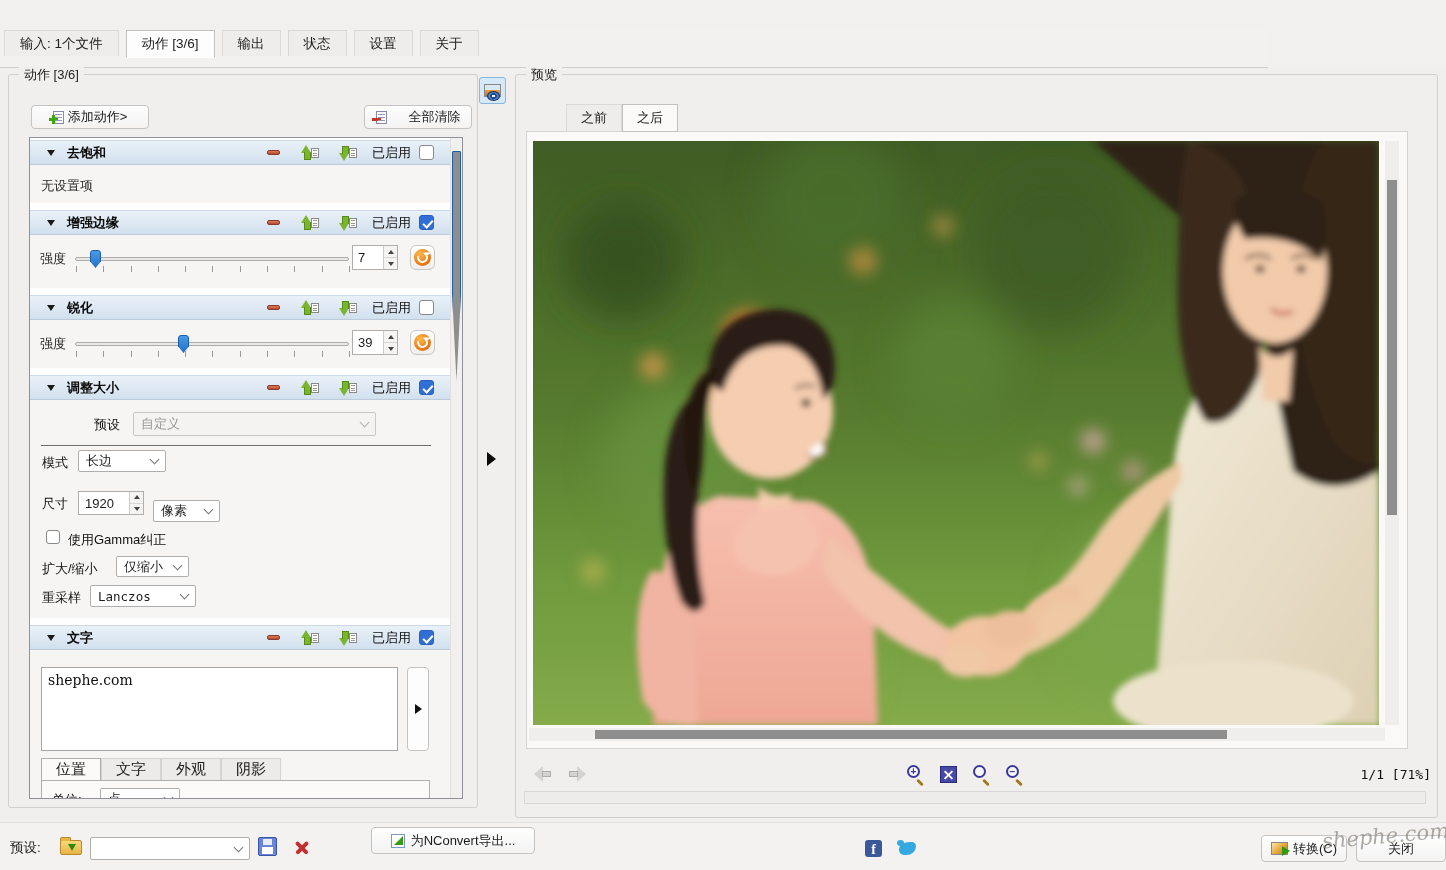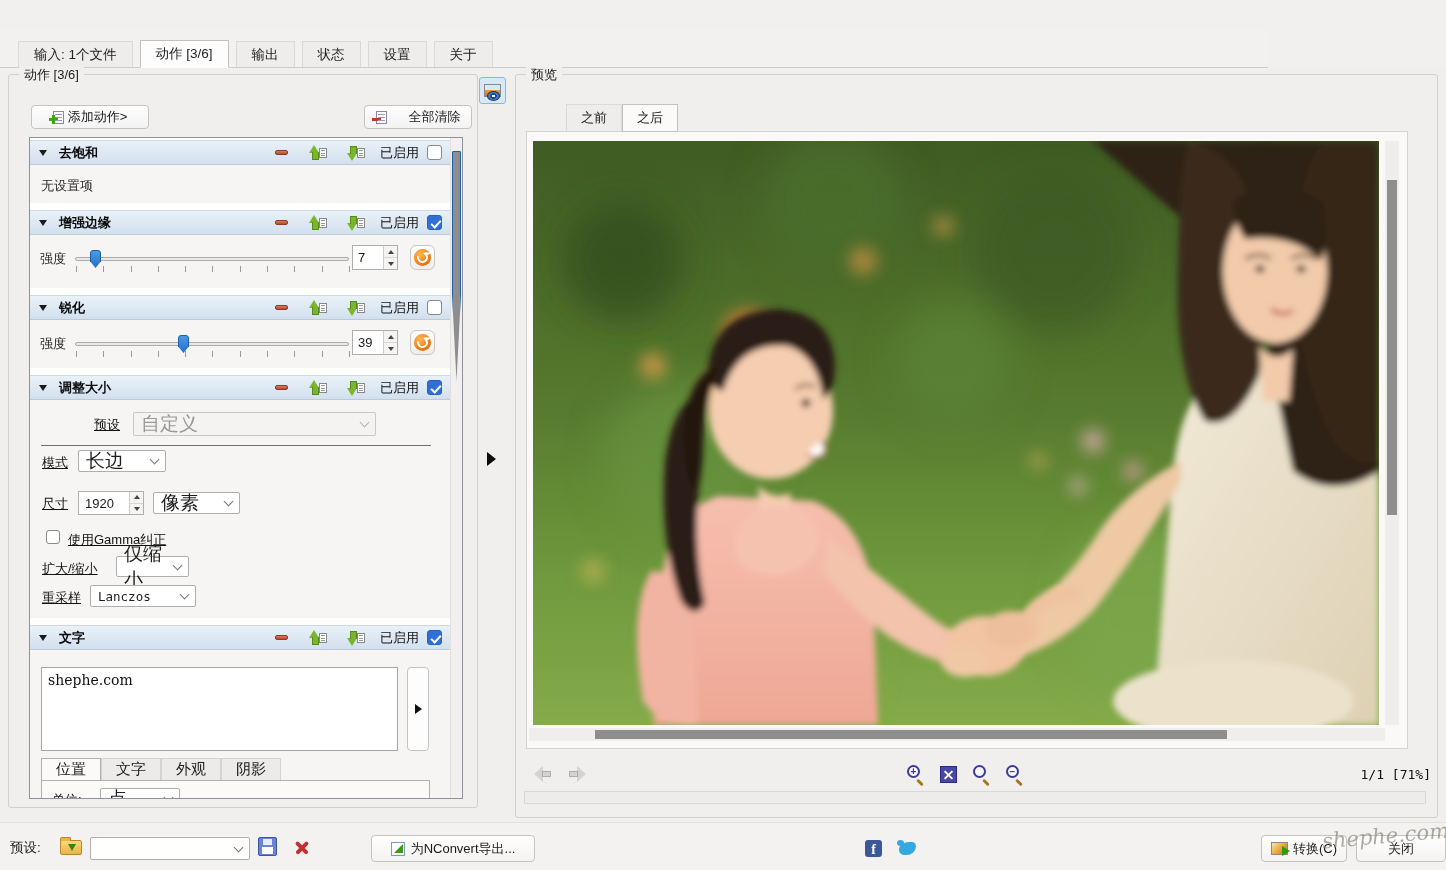--- a/index.html
+++ b/index.html
@@ -16,21 +16,21 @@
   .title-text { margin-left:9px; font-size:14px; color:#111; }
   .wc { position:absolute; top:0; width:34px; height:30px; display:flex; align-items:center; justify-content:center; }
   .wc-min { left:1286px; } .wc-max { left:1346px; } .wc-close { left:1406px; }
   .ic-min { width:12px; height:2px; background:#333; }
   .ic-max { width:11px; height:11px; border:1.5px solid #333; }
   .ic-x { position:relative; width:13px; height:13px; }
   .ic-x::before,.ic-x::after { content:""; position:absolute; left:-1px; top:5.5px; width:15px; height:1.6px; background:#333; }
   .ic-x::before { transform:rotate(45deg); } .ic-x::after { transform:rotate(-45deg); }
 
   
-  .tabbar { position:absolute; left:0; top:30px; width:1268px; height:38px; background:#f3f1ef; border-bottom:1px solid #cfcdcb; display:flex; align-items:flex-end; padding-left:18px; }
+  .tabbar { position:absolute; left:0; top:30px; width:1268px; height:38px; background:#f3f1ef; border-bottom:1px solid #cfcdcb; display:flex; align-items:flex-start; padding-left:4px; }
   .tab { height:26px; margin-right:7px; padding:0 15px; display:flex; align-items:center; font-size:13.5px; color:#222;
          background:#efedeb; border:1px solid #dbd9d7; border-bottom:none; position:relative; }
   .tab.active { background:#fdfdfd; border:1px solid #c3c1bf; border-bottom:1px solid #fdfdfd; height:28px; margin-bottom:-1px; z-index:2; }
 
   
   .main { position:absolute; left:0; top:68px; width:1446px; height:754px; background:#f1efed; }
   .fs { position:absolute; border:1px solid #d2d0ce; border-radius:3px; }
   .fs > .legend { position:absolute; top:-9px; left:10px; background:#f1efed; padding:0 5px; font-size:13px; color:#222; }
 
   .fs-actions { left:8px; top:6px; width:470px; height:734px; }
@@ -50,21 +50,21 @@
   .ic-plus::after { content:""; position:absolute; left:3px; top:0; width:3px; height:9px; background:#3aa80a; }
   .ic-minusred { position:absolute; left:-5px; top:6px; width:9px; height:3px; background:#c03828; }
 
   
   .alist { position:absolute; left:20px; top:62px; width:434px; height:662px; background:#fff; border:1px solid #90909a; overflow:hidden; }
   .alist-inner { position:absolute; left:0; top:0; width:421px; }
   .vscroll { position:absolute; right:0; top:0; width:12px; height:660px; background:#f1f0ef; border-left:1px solid #e2e0de; }
   .vscroll .thumb { position:absolute; left:1px; width:9px; background:#8e8e8e; border-radius:1px; }
 
   .ahdr { height:25px; background:linear-gradient(#e9f1f8,#d2e0ee); border-top:1px solid #cdd9e6; border-bottom:1px solid #bccadb;
-          display:flex; align-items:center; padding:0 9px; }
+          display:flex; align-items:center; padding:0 17px; }
   .ahdr .t { font-weight:bold; font-size:13px; margin-left:12px; color:#0a0a0a; }
   .tri-down { width:0; height:0; border-left:4.5px solid transparent; border-right:4.5px solid transparent; border-top:6px solid #1a1a1a; }
   .mt6 { margin-top:7px; }
   .abody { background:#f6f5f4; position:relative; }
 
   .ic-minus { width:13px; height:5px; background:linear-gradient(#e07a5a,#b34a33); border:1px solid #8a3a28; border-radius:2px; margin-left:auto; }
   .mvic { position:relative; width:19px; height:16px; }
   .mvic .pg { position:absolute; right:0; top:3px; width:8px; height:10px; background:#fff; border:1px solid #888; }
   .mvic .pg::after { content:""; position:absolute; left:1px; top:1px; width:4px; height:6px; background:repeating-linear-gradient(#999 0 1px, transparent 1px 2.6px); }
   .mv-up { margin-left:20px; } .mv-dn { margin-left:19px; }
@@ -95,25 +95,25 @@
   .tri-u { width:0; height:0; border-left:3.5px solid transparent; border-right:3.5px solid transparent; border-bottom:4.5px solid #444; }
   .tri-d { width:0; height:0; border-left:3.5px solid transparent; border-right:3.5px solid transparent; border-top:4.5px solid #444; }
   .reset { position:absolute; left:380px; top:10px; width:25px; height:25px; background:linear-gradient(#fff,#efeeed);
            border:1px solid #c9c7c5; border-radius:6px; display:flex; align-items:center; justify-content:center; }
   .orb { width:17px; height:17px; border-radius:50%; background:radial-gradient(circle at 35% 30%, #ffb84d, #e87410 70%, #c85a08); position:relative; }
   .orb::before { content:""; position:absolute; left:3px; top:3px; width:11px; height:11px; border:2px solid #fff; border-radius:50%;
                  border-top-color:transparent; transform:rotate(-30deg); box-sizing:border-box; }
   .orb::after { content:""; position:absolute; right:1.5px; top:1px; width:0; height:0; border-left:4px solid transparent; border-bottom:5px solid #fff; transform:rotate(55deg); }
 
   
-  .sel { position:absolute; background:#fff; border:1px solid #b0aeac; border-radius:2px; display:flex; align-items:center; padding:0 18px 0 7px; font-size:19px; }
+  .sel { position:absolute; background:#fff; border:1px solid #b0aeac; border-radius:2px; display:flex; align-items:center; padding:0 18px 0 7px; font-size:13px; }
   .sel::after { content:""; position:absolute; right:7px; top:calc(50% - 5px); width:6px; height:6px; border-right:1.6px solid #777; border-bottom:1.6px solid #777; transform:rotate(45deg); }
   .sel.dis { background:#f4f3f1; color:#9a9896; border-color:#c9c7c5; }
   .sel.dis::after { border-color:#b5b3b1; }
-  .rz-lb { position:absolute; font-size:13px; color:#111;text-decoration:underline; }
+  .rz-lb { position:absolute; font-size:13px; color:#111; }
   .sep { position:absolute; left:11px; width:390px; height:0; border-top:1px solid #6f6f6f; }
   .spin2 { position:absolute; background:#fff; border:1px solid #b0aeac; display:flex; }
   .spin2 .val { flex:1; display:flex; align-items:center; padding-left:6px; font-size:13px; }
   .spin2 .btns { width:14px; border-left:1px solid #cfcdcb; display:flex; flex-direction:column; }
   .spin2 .sb { flex:1; display:flex; align-items:center; justify-content:center; background:#f5f4f3; }
   .spin2 .sb + .sb { border-top:1px solid #d8d6d4; }
 
   
   .wm-ta { position:absolute; left:11px; top:17px; width:357px; height:84px; background:#fff; border:1px solid #a8a6a4;
            font-family:"DejaVu Serif",serif; font-size:14px; padding:4px 6px; resize:none; color:#111; }
@@ -167,21 +167,21 @@
   .folder { position:absolute; left:60px; top:17px; width:22px; height:15px; background:linear-gradient(#f8d878,#e9b545); border:1px solid #b8872e; border-radius:2px; }
   .folder::before { content:""; position:absolute; left:-1px; top:-4px; width:9px; height:3px; background:#e9b545; border:1px solid #b8872e; border-bottom:none; border-radius:2px 2px 0 0; }
   .folder::after { content:""; position:absolute; left:7px; top:3px; width:0; height:0; border-left:4px solid transparent; border-right:4px solid transparent; border-top:7px solid #2e8a0e; }
   .preset-combo { position:absolute; left:90px; top:14px; width:160px; height:23px; }
   .save { position:absolute; left:258px; top:14px; width:19px; height:19px; background:#6b85d6; border:1px solid #3a55a6; border-radius:2px; }
   .save::before { content:""; position:absolute; left:4px; top:1px; width:9px; height:6px; background:#e8ecf8; }
   .save::after { content:""; position:absolute; left:3px; bottom:1px; width:11px; height:7px; background:#fff; }
   .delx { position:absolute; left:293px; top:15px; width:18px; height:18px; }
   .delx::before,.delx::after { content:""; position:absolute; left:1px; top:7.5px; width:16px; height:3.5px; background:#c23030; border-radius:2px; }
   .delx::before { transform:rotate(45deg); } .delx::after { transform:rotate(-45deg); }
-  .btn-export { position:absolute; left:363px; top:12px; width:164px; height:27px; gap:6px; }
+  .btn-export { position:absolute; left:363px; top:4px; width:164px; height:27px; gap:6px; }
   .exp { position:relative; width:14px; height:14px; border:1px solid #7a98c8; background:#fff; }
   .exp::after { content:""; position:absolute; top:1px; right:1px; width:0; height:0; border-bottom:9px solid #3a9a10; border-left:9px solid transparent; }
   .fb { position:absolute; left:865px; top:17px; width:17px; height:17px; background:#3b5998; border-radius:3px; color:#fff;
         font-family:"Liberation Serif",serif; font-weight:bold; font-size:14px; display:flex; align-items:flex-end; justify-content:center; line-height:15px; }
   .fb::after { content:"f"; }
   .tw { position:absolute; left:899px; top:19px; width:17px; height:13px; background:#35a8e0; border-radius:65% 25% 60% 30% / 60% 35% 70% 40%; }
   .tw::before { content:""; position:absolute; left:-2px; top:-2px; width:7px; height:6px; background:#35a8e0; border-radius:50%; }
   .btn-convert { position:absolute; left:1253px; top:12px; width:86px; height:27px; gap:5px; }
   .conv { position:relative; width:17px; height:13px; border:1px solid #888; background:linear-gradient(135deg,#f8e8a0,#e8a33c 55%,#b87820); }
   .conv::after { content:""; position:absolute; right:-3px; bottom:-2px; width:0; height:0; border-top:5px solid transparent; border-bottom:5px solid transparent; border-left:8px solid #2e9a0e; }
@@ -344,21 +344,21 @@
               <span class="val">1920</span>
               <span class="btns">
                   <span class="sb">
                     <span class="tri-u"></span>
                   </span>
                   <span class="sb">
                     <span class="tri-d"></span>
                   </span>
                 </span>
             </div>
-            <div class="sel" style="left:123px; top:92px; width:87px; height:22px;">
+            <div class="sel" style="left:123px; top:100px; width:67px; height:22px;">
               <span>像素</span>
             </div>
             <span class="cb" style="position:absolute; left:16px; top:130px; margin-left:0; width:14px; height:14px;"></span>
             <span class="rz-lb" style="left:38px; top:131px;">使用Gamma纠正</span>
             <span class="rz-lb" style="left:12px; top:160px;">扩大/缩小</span>
             <div class="sel" style="left:86px; top:156px; width:73px; height:21px;">
               <span>仅缩小</span>
             </div>
             <span class="rz-lb" style="left:12px; top:189px;">重采样</span>
             <div class="sel" style="left:60px; top:185px; width:106px; height:22px; font-family:'DejaVu Sans Mono',monospace; font-size:12.5px;">

